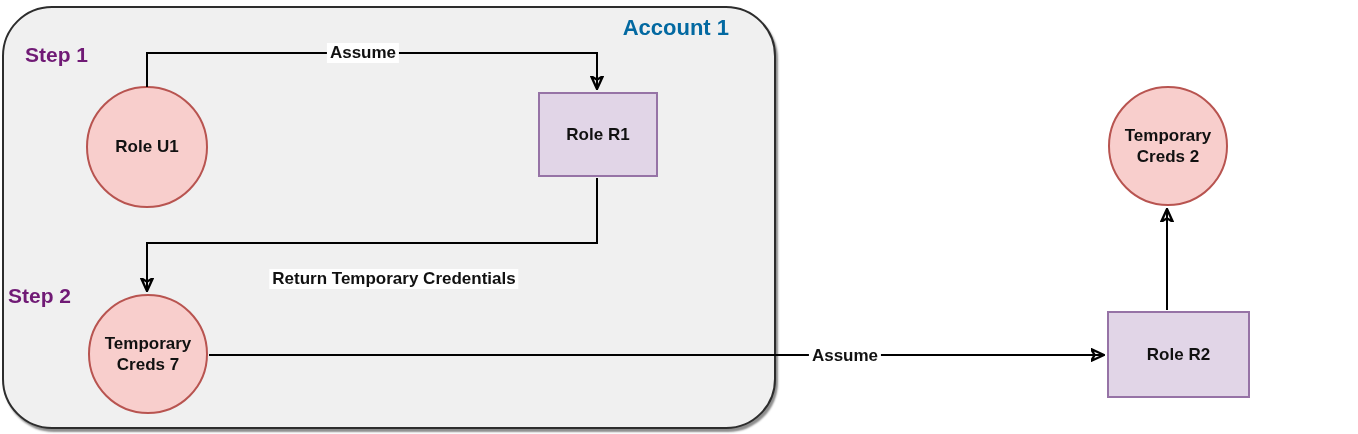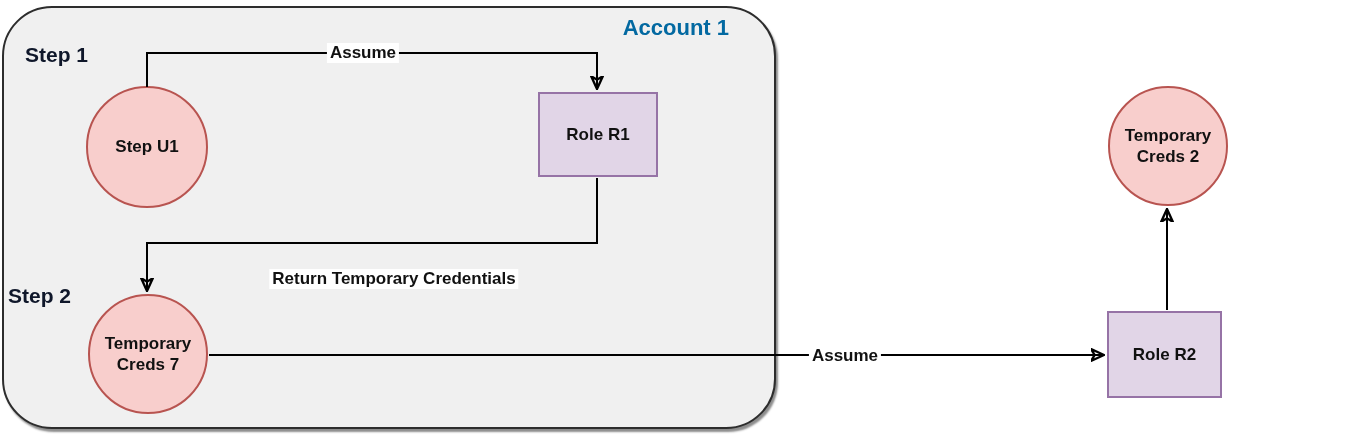--- a/index.html
+++ b/index.html
@@ -31,21 +31,21 @@
     font-weight: bold;
     color: #0369a1;
     white-space: nowrap;
   }
   .account-1 .account-label { right: 45px; }
   .account-2 .account-label { right: 33px; }
   .step-label {
     position: absolute;
     font-size: 21px;
     font-weight: bold;
-    color: #0f172a;
+    color: #701a75;
     white-space: nowrap;
   }
   .step-1 { left: 25px; top: 43px; }
   .step-2 { left: 8px; top: 284px; }
   .node {
     position: absolute;
     display: flex;
     align-items: center;
     justify-content: center;
     text-align: center;
@@ -62,21 +62,21 @@
     padding: 0 8px;
   }
   .node.rect {
     background: var(--rect_fill, #e1d5e7);
     border: 2px solid var(--rect_border, #9673a6);
   }
   .node-user-u1      { left: 86px;   top: 86px;  width: 122px; height: 122px; }
   .node-temp-creds-1 { left: 88px;   top: 294px; width: 120px; height: 120px; }
   .node-temp-creds-2 { left: 1108px; top: 86px;  width: 120px; height: 120px; justify-content: center; }
   .node-role-r1      { left: 538px;  top: 92px;  width: 120px; height: 85px; }
-  .node-role-r2      { left: 1107px; top: 311px; width: 115px; height: 87px; }
+  .node-role-r2      { left: 1107px; top: 311px; width: 143px; height: 87px; }
   svg.wires {
     position: absolute;
     left: 0; top: 0;
     width: 1358px; height: 434px;
     pointer-events: none;
   }
   svg.wires path {
     fill: none;
     stroke: var(--wire, #000000);
     stroke-width: 2;
@@ -102,21 +102,21 @@
 
   <div class="account account-1">
     <div class="account-label">Account 1</div>
   </div>
 
 
   <div class="step-label step-1">Step 1</div>
   <div class="step-label step-2">Step 2</div>
 
   <div class="node circle node-user-u1">
-    <span>Step U1</span>
+    <span>Role U1</span>
   </div>
   <div class="node rect node-role-r1">
     <span>Role R1</span>
   </div>
   <div class="node circle node-temp-creds-1">
     <span>Temporary Creds 7</span>
   </div>
   <div class="node rect node-role-r2">
     <span>Role R2</span>
   </div>

